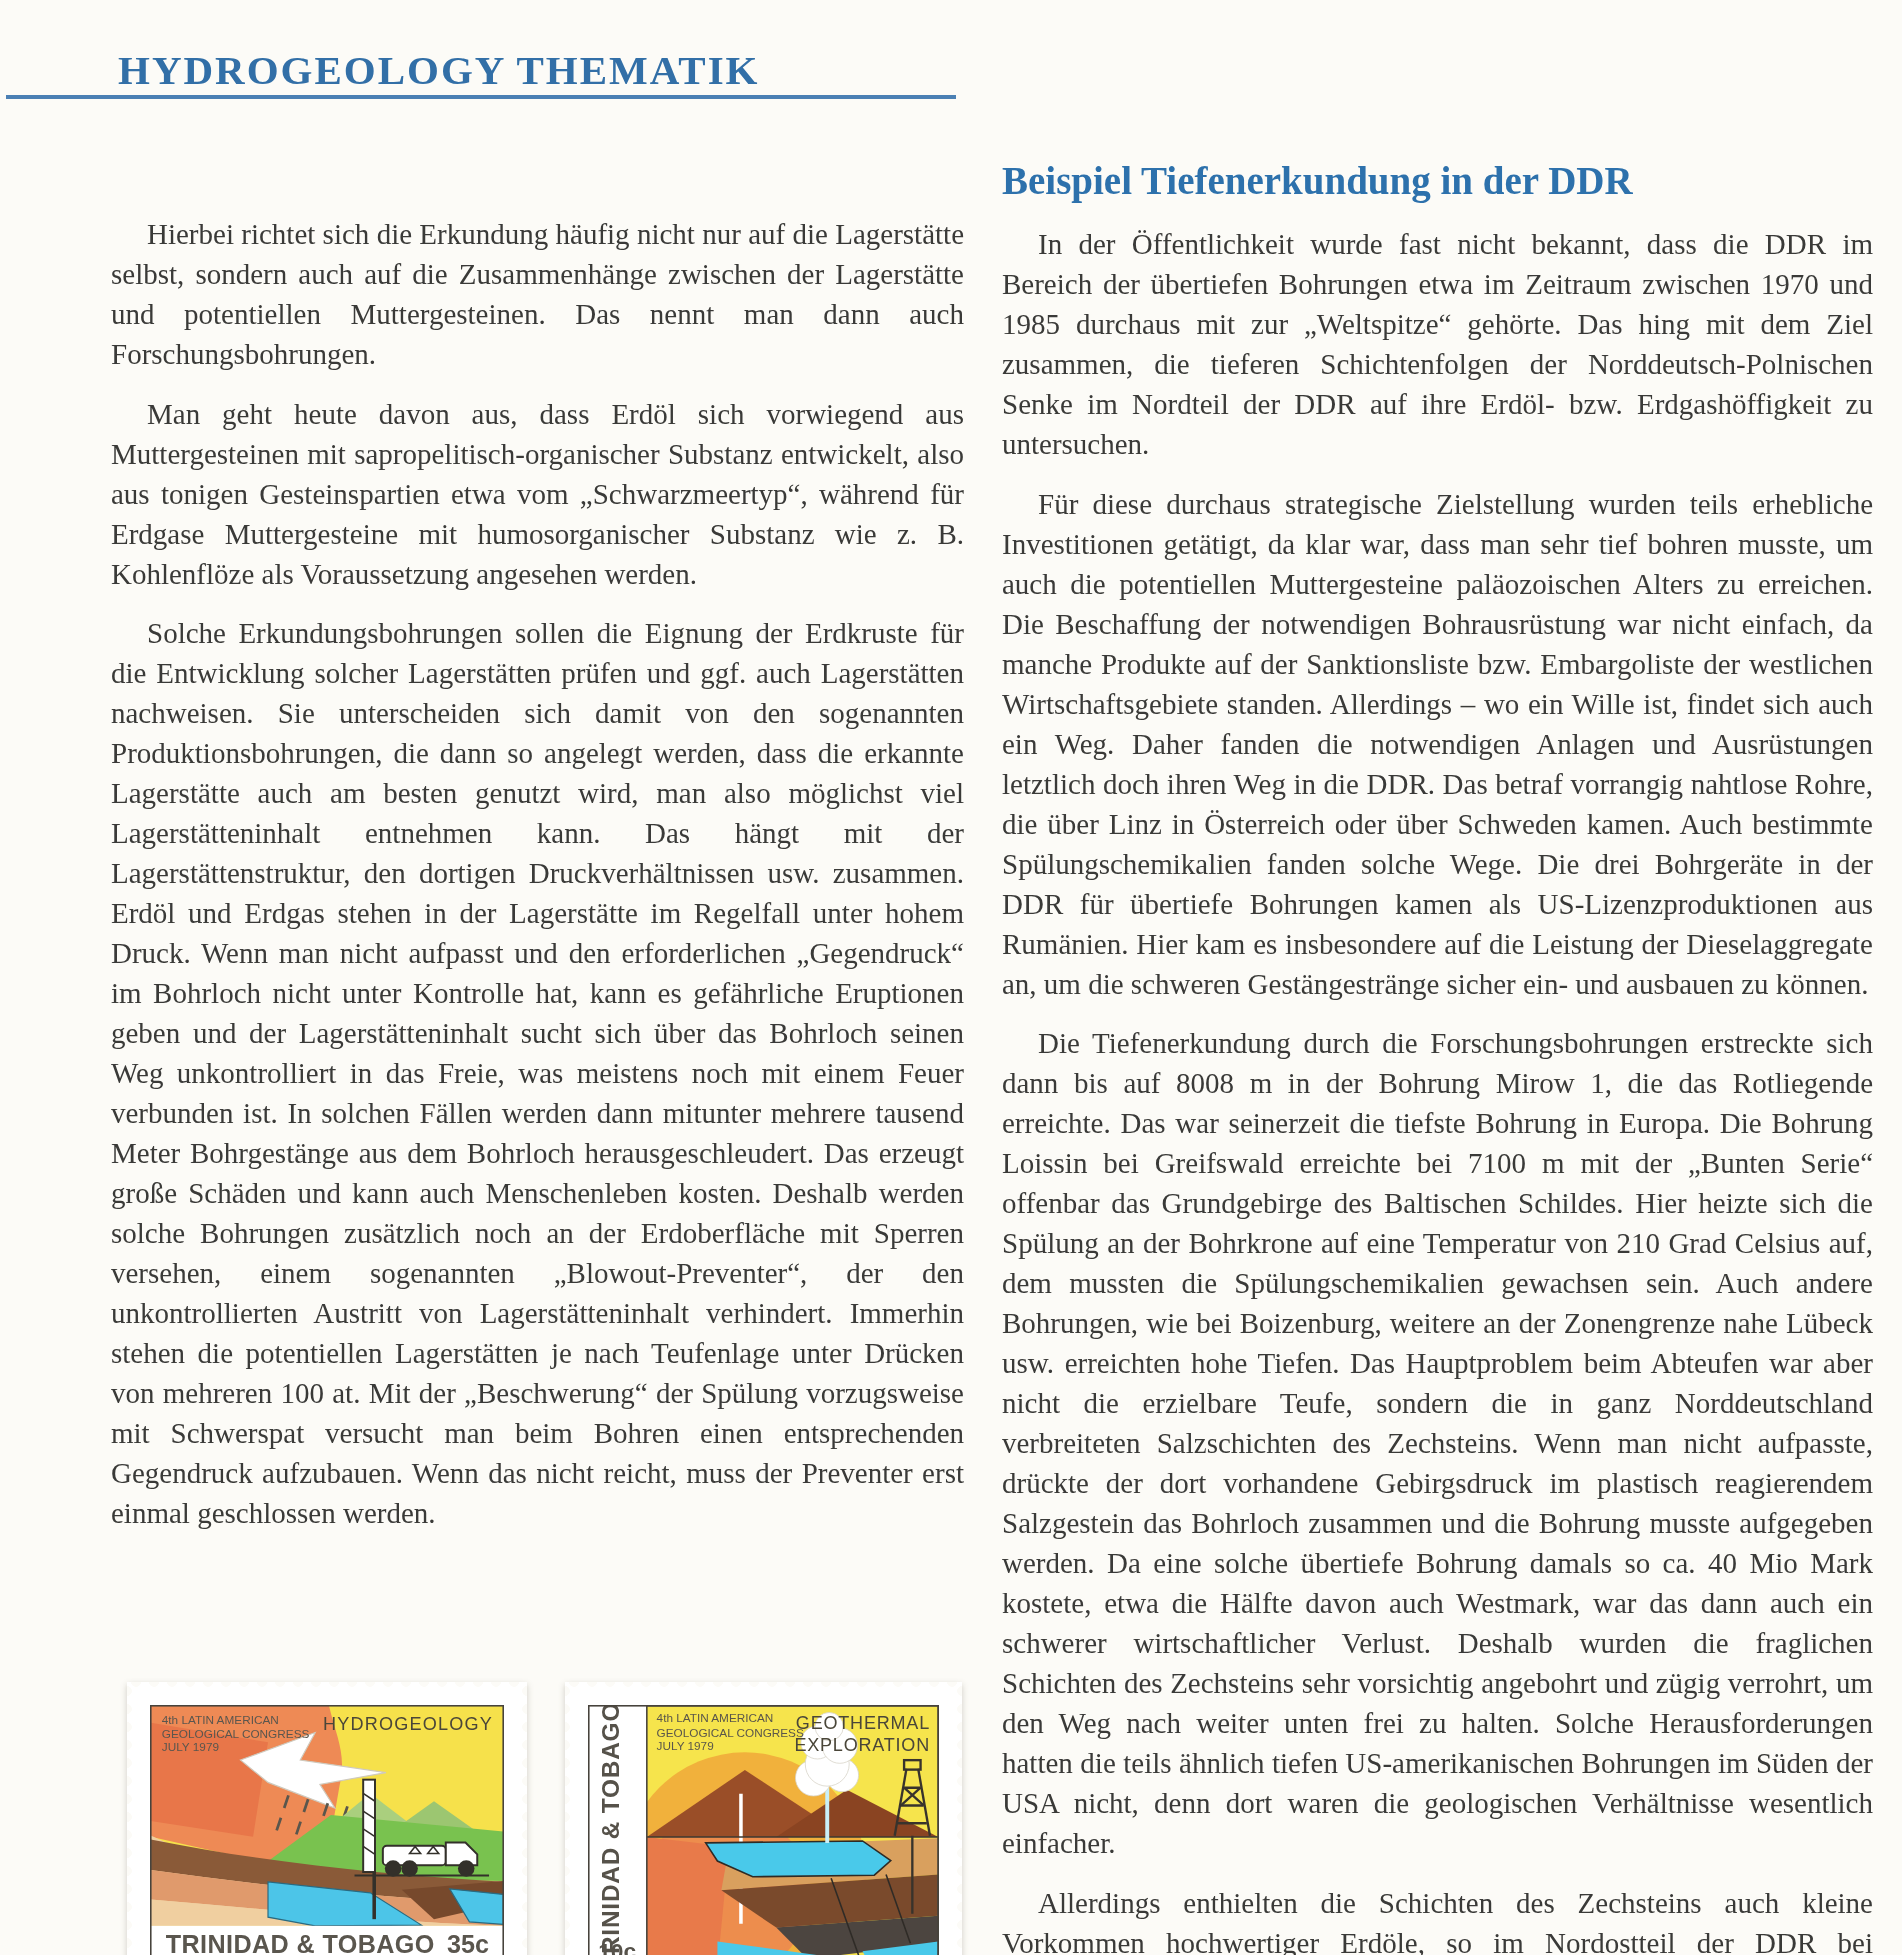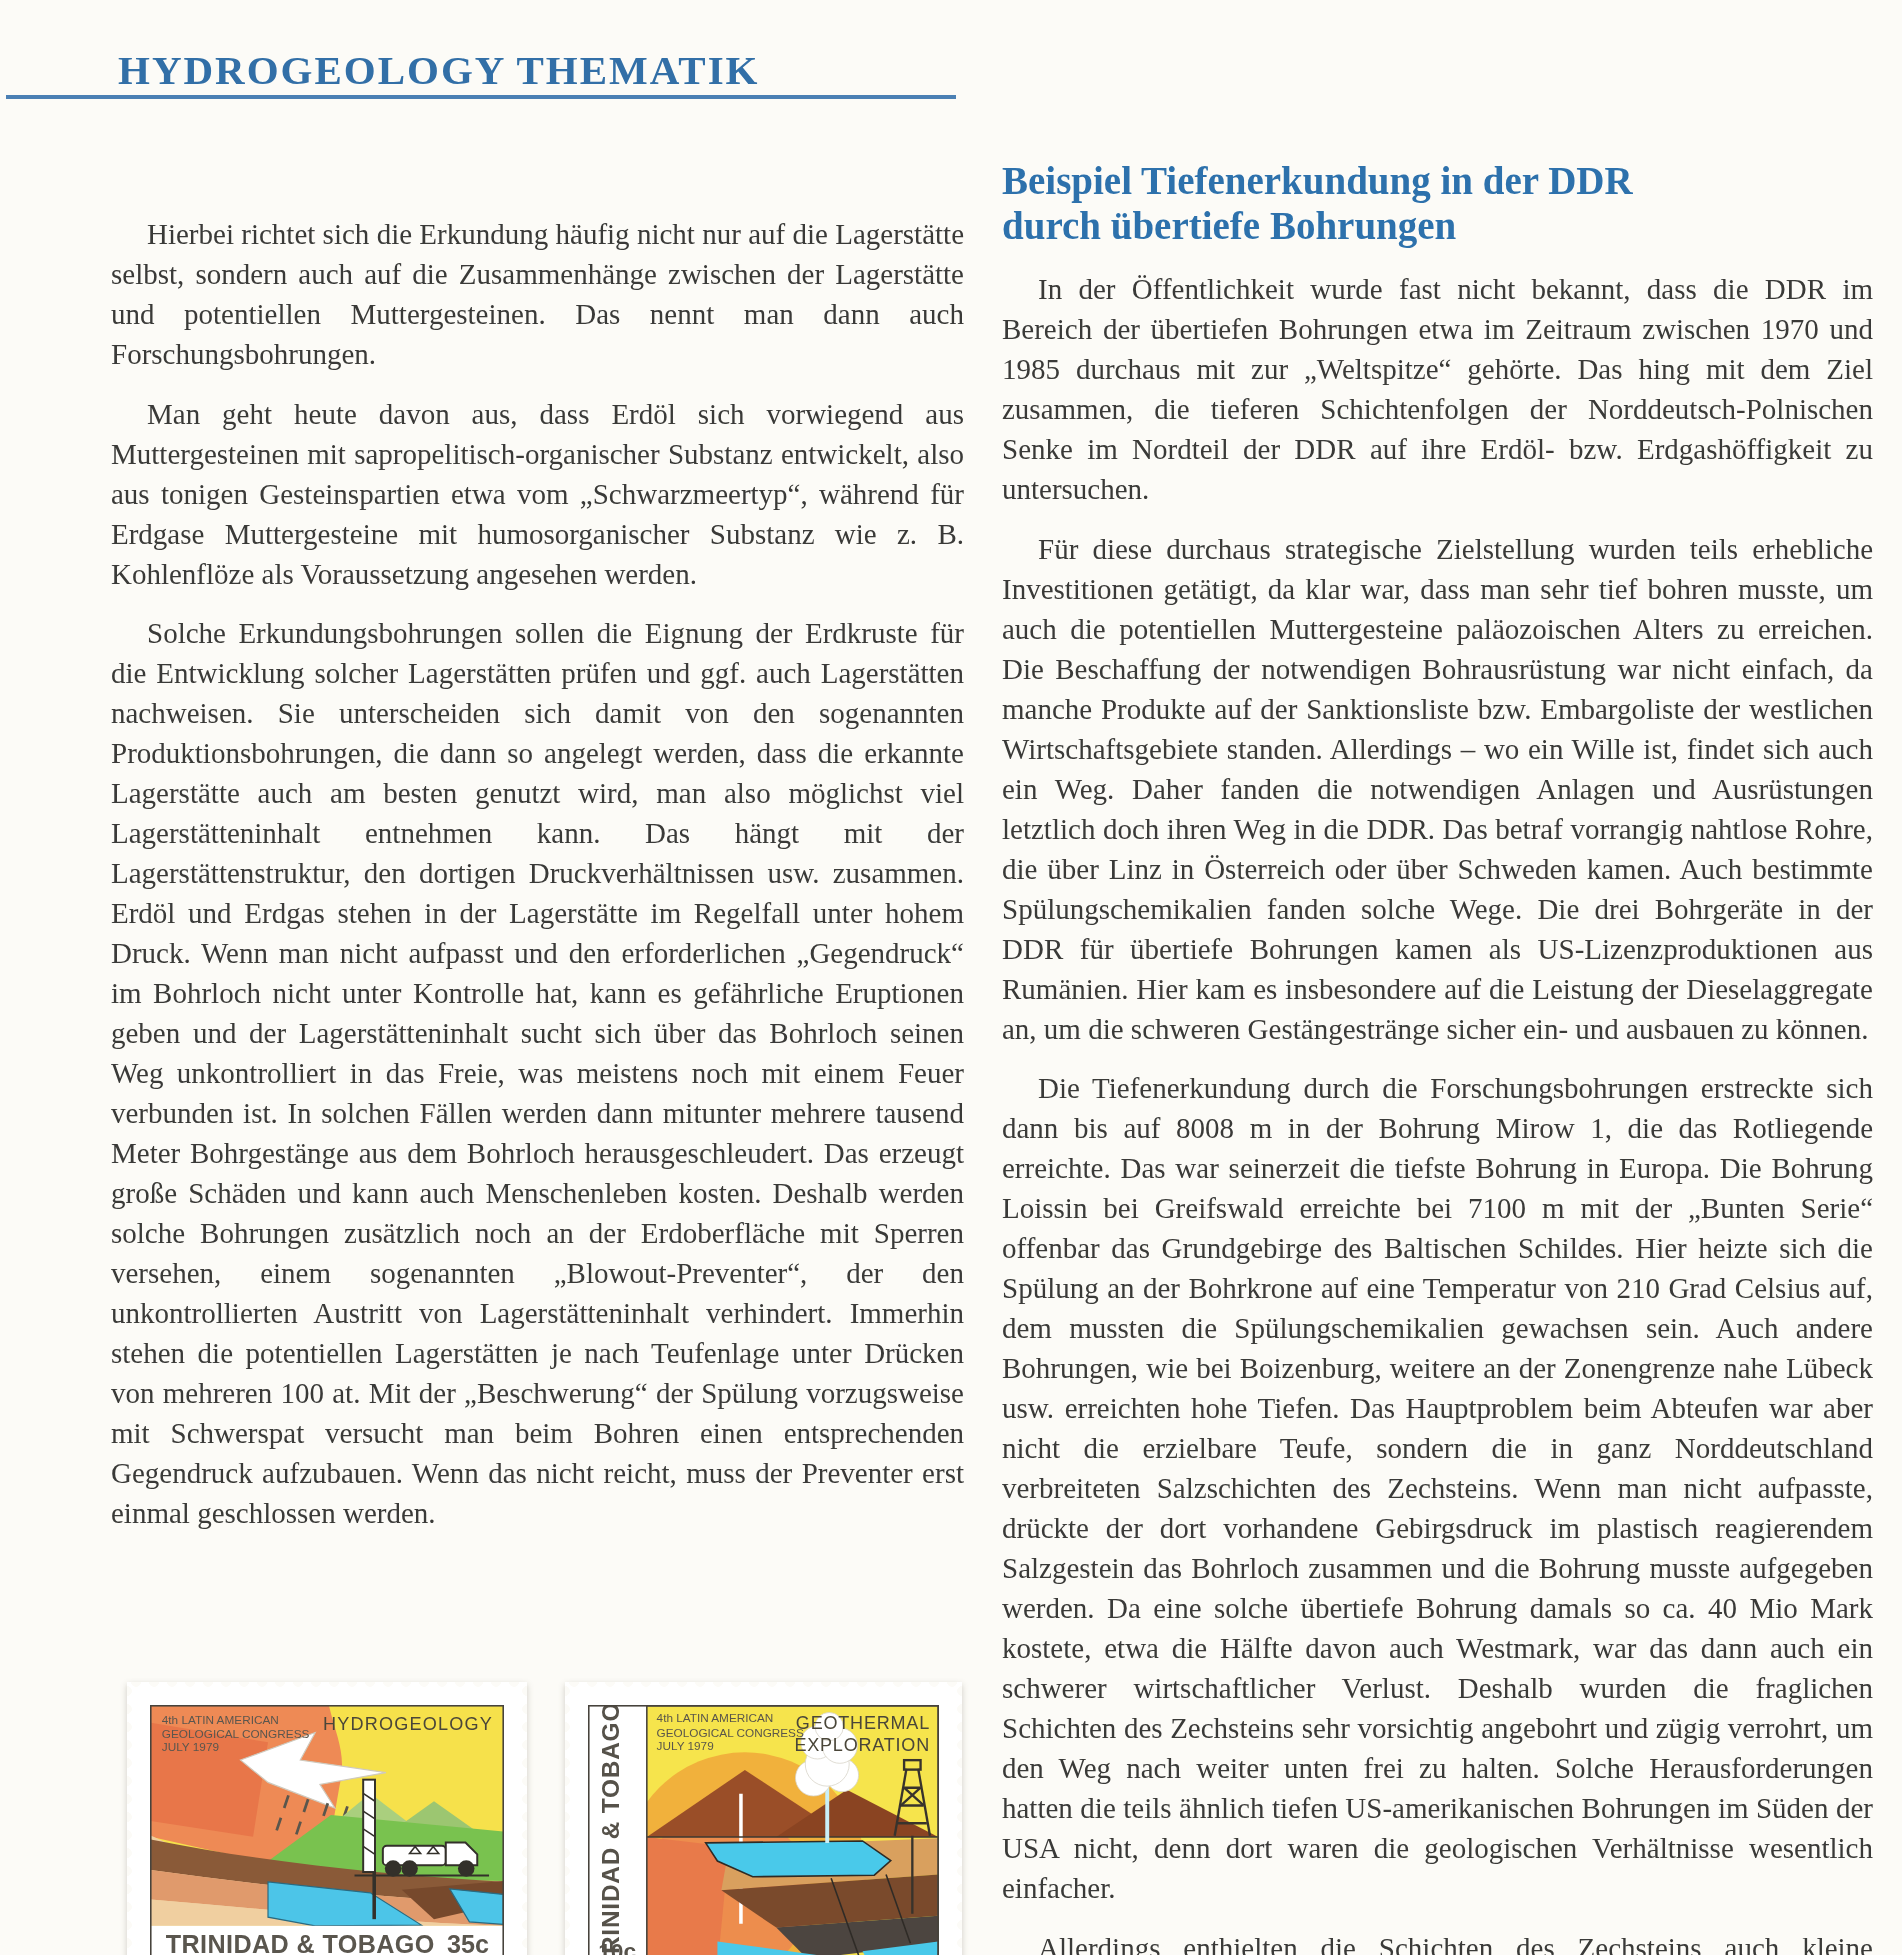--- a/index.html
+++ b/index.html
@@ -46,21 +46,20 @@
 
   <div class="col col-left">
     <p>Hierbei richtet sich die Erkundung häufig nicht nur auf die Lagerstätte selbst, sondern auch auf die Zusammenhänge zwischen der Lagerstätte und potentiellen Muttergesteinen. Das nennt man dann auch Forschungsbohrungen.</p>
     <p>Man geht heute davon aus, dass Erdöl sich vorwiegend aus Muttergesteinen mit sapropelitisch-organischer Substanz entwickelt, also aus tonigen Gesteinspartien etwa vom „Schwarzmeertyp“, während für Erdgase Muttergesteine mit humosorganischer Substanz wie z. B. Kohlenflöze als Voraussetzung angesehen werden.</p>
     <p>Solche Erkundungsbohrungen sollen die Eignung der Erdkruste für die Entwicklung solcher Lagerstätten prüfen und ggf. auch Lagerstätten nachweisen. Sie unterscheiden sich damit von den sogenannten Produktionsbohrungen, die dann so angelegt werden, dass die erkannte Lagerstätte auch am besten genutzt wird, man also möglichst viel Lagerstätteninhalt entnehmen kann. Das hängt mit der Lagerstättenstruktur, den dortigen Druckverhältnissen usw. zusammen. Erdöl und Erdgas stehen in der Lagerstätte im Regelfall unter hohem Druck. Wenn man nicht aufpasst und den erforderlichen „Gegendruck“ im Bohrloch nicht unter Kontrolle hat, kann es gefährliche Eruptionen geben und der Lagerstätteninhalt sucht sich über das Bohrloch seinen Weg unkontrolliert in das Freie, was meistens noch mit einem Feuer verbunden ist. In solchen Fällen werden dann mitunter mehrere tausend Meter Bohrgestänge aus dem Bohrloch herausgeschleudert. Das erzeugt große Schäden und kann auch Menschenleben kosten. Deshalb werden solche Bohrungen zusätzlich noch an der Erdoberfläche mit Sperren versehen, einem sogenannten „Blowout-Preventer“, der den unkontrollierten Austritt von Lagerstätteninhalt verhindert. Immerhin stehen die potentiellen Lagerstätten je nach Teufenlage unter Drücken von mehreren 100 at. Mit der „Beschwerung“ der Spülung vorzugsweise mit Schwerspat versucht man beim Bohren einen entsprechenden Gegendruck aufzubauen. Wenn das nicht reicht, muss der Preventer erst einmal geschlossen werden.</p>
   </div>
 
   <div class="col col-right">
     <h2>
       <span>Beispiel Tiefenerkundung in der DDR</span>
-      <span>durch übertiefe Bohrungen</span>
     </h2>
     <p>In der Öffentlichkeit wurde fast nicht bekannt, dass die DDR im Bereich der übertiefen Bohrungen etwa im Zeitraum zwischen 1970 und 1985 durchaus mit zur „Weltspitze“ gehörte. Das hing mit dem Ziel zusammen, die tieferen Schichtenfolgen der Norddeutsch-Polnischen Senke im Nordteil der DDR auf ihre Erdöl- bzw. Erdgashöffigkeit zu untersuchen.</p>
     <p>Für diese durchaus strategische Zielstellung wurden teils erhebliche Investitionen getätigt, da klar war, dass man sehr tief bohren musste, um auch die potentiellen Muttergesteine paläozoischen Alters zu erreichen. Die Beschaffung der notwendigen Bohrausrüstung war nicht einfach, da manche Produkte auf der Sanktionsliste bzw. Embargoliste der westlichen Wirtschaftsgebiete standen. Allerdings – wo ein Wille ist, findet sich auch ein Weg. Daher fanden die notwendigen Anlagen und Ausrüstungen letztlich doch ihren Weg in die DDR. Das betraf vorrangig nahtlose Rohre, die über Linz in Österreich oder über Schweden kamen. Auch bestimmte Spülungschemikalien fanden solche Wege. Die drei Bohrgeräte in der DDR für übertiefe Bohrungen kamen als US-Lizenzproduktionen aus Rumänien. Hier kam es insbesondere auf die Leistung der Dieselaggregate an, um die schweren Gestängestränge sicher ein- und ausbauen zu können.</p>
     <p>Die Tiefenerkundung durch die Forschungsbohrungen erstreckte sich dann bis auf 8008 m in der Bohrung Mirow 1, die das Rotliegende erreichte. Das war seinerzeit die tiefste Bohrung in Europa. Die Bohrung Loissin bei Greifswald erreichte bei 7100 m mit der „Bunten Serie“ offenbar das Grundgebirge des Baltischen Schildes. Hier heizte sich die Spülung an der Bohrkrone auf eine Temperatur von 210 Grad Celsius auf, dem mussten die Spülungschemikalien gewachsen sein. Auch andere Bohrungen, wie bei Boizenburg, weitere an der Zonengrenze nahe Lübeck usw. erreichten hohe Tiefen. Das Hauptproblem beim Abteufen war aber nicht die erzielbare Teufe, sondern die in ganz Norddeutschland verbreiteten Salzschichten des Zechsteins. Wenn man nicht aufpasste, drückte der dort vorhandene Gebirgsdruck im plastisch reagierendem Salzgestein das Bohrloch zusammen und die Bohrung musste aufgegeben werden. Da eine solche übertiefe Bohrung damals so ca. 40 Mio Mark kostete, etwa die Hälfte davon auch Westmark, war das dann auch ein schwerer wirtschaftlicher Verlust. Deshalb wurden die fraglichen Schichten des Zechsteins sehr vorsichtig angebohrt und zügig verrohrt, um den Weg nach weiter unten frei zu halten. Solche Herausforderungen hatten die teils ähnlich tiefen US-amerikanischen Bohrungen im Süden der USA nicht, denn dort waren die geologischen Verhältnisse wesentlich einfacher.</p>
     <p>Allerdings enthielten die Schichten des Zechsteins auch kleine Vorkommen hochwertiger Erdöle, so im Nordostteil der DDR bei Reinckenhagen, sowie Lütow und Heringsdorf auf Usedom. Im Greifswalder Bodden wurde eine Bohrplattform errichtet.</p>
 
   </div>
 
   <div class="stamp" id="stamp-hydro">
     <div class="art">

